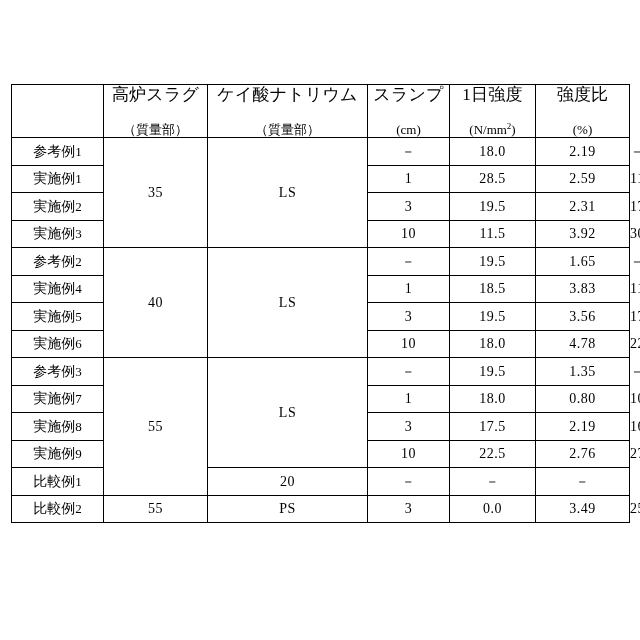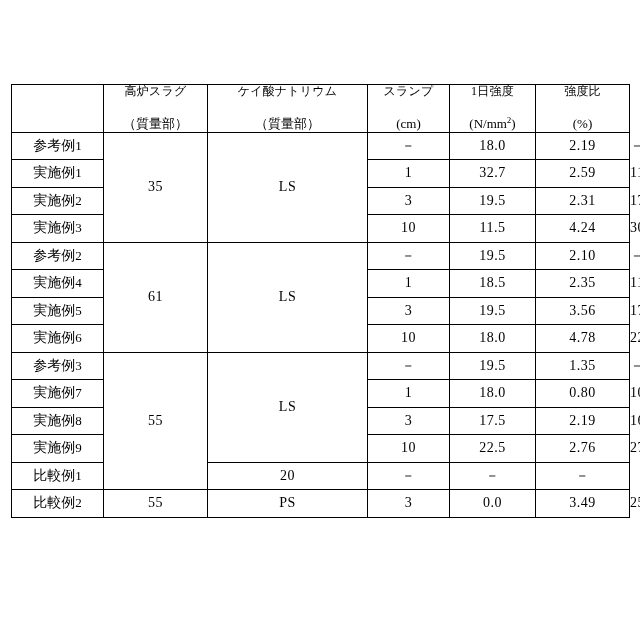--- a/index.html
+++ b/index.html
@@ -51,21 +51,21 @@
   col.c3 { width: 82px; }
   col.c4 { width: 86px; }
   col.c5 { width: 94px; }
 
   thead td {
     height: 46px;
     padding: 3px 2px;
   }
   .hdr-main {
     display: block;
-    font-size: 12px;
+    font-size: 17px;
     letter-spacing: 0.2px;
   }
   .hdr-sub {
     display: block;
     font-size: 13px;
     margin-top: 18px;
   }
   sup {
     font-size: 9px;
     vertical-align: super;
@@ -135,53 +135,53 @@
           <td class="num" rowspan="4">35</td>
           <td class="num" rowspan="4">LS</td>
           <td class="num">－</td>
           <td class="num">18.0</td>
           <td class="num">2.19</td>
           <td class="num">－</td>
         </tr>
         <tr>
           <td class="label"><span>実施例</span><span class="label-num">1</span></td>
           <td class="num">1</td>
-          <td class="num">32.7</td>
+          <td class="num">28.5</td>
           <td class="num">2.59</td>
           <td class="num">118</td>
         </tr>
         <tr>
           <td class="label"><span>実施例</span><span class="label-num">2</span></td>
           <td class="num">3</td>
           <td class="num">19.5</td>
           <td class="num">2.31</td>
           <td class="num">172</td>
         </tr>
         <tr>
           <td class="label"><span>実施例</span><span class="label-num">3</span></td>
           <td class="num">10</td>
           <td class="num">11.5</td>
-          <td class="num">4.24</td>
+          <td class="num">3.92</td>
           <td class="num">307</td>
         </tr>
 
         <tr>
           <td class="label"><span>参考例</span><span class="label-num">2</span></td>
-          <td class="num" rowspan="4">61</td>
+          <td class="num" rowspan="4">40</td>
           <td class="num" rowspan="4">LS</td>
           <td class="num">－</td>
           <td class="num">19.5</td>
-          <td class="num">2.10</td>
+          <td class="num">1.65</td>
           <td class="num">－</td>
         </tr>
         <tr>
           <td class="label"><span>実施例</span><span class="label-num">4</span></td>
           <td class="num">1</td>
           <td class="num">18.5</td>
-          <td class="num">2.35</td>
+          <td class="num">3.83</td>
           <td class="num">112</td>
         </tr>
         <tr>
           <td class="label"><span>実施例</span><span class="label-num">5</span></td>
           <td class="num">3</td>
           <td class="num">19.5</td>
           <td class="num">3.56</td>
           <td class="num">170</td>
         </tr>
         <tr>

